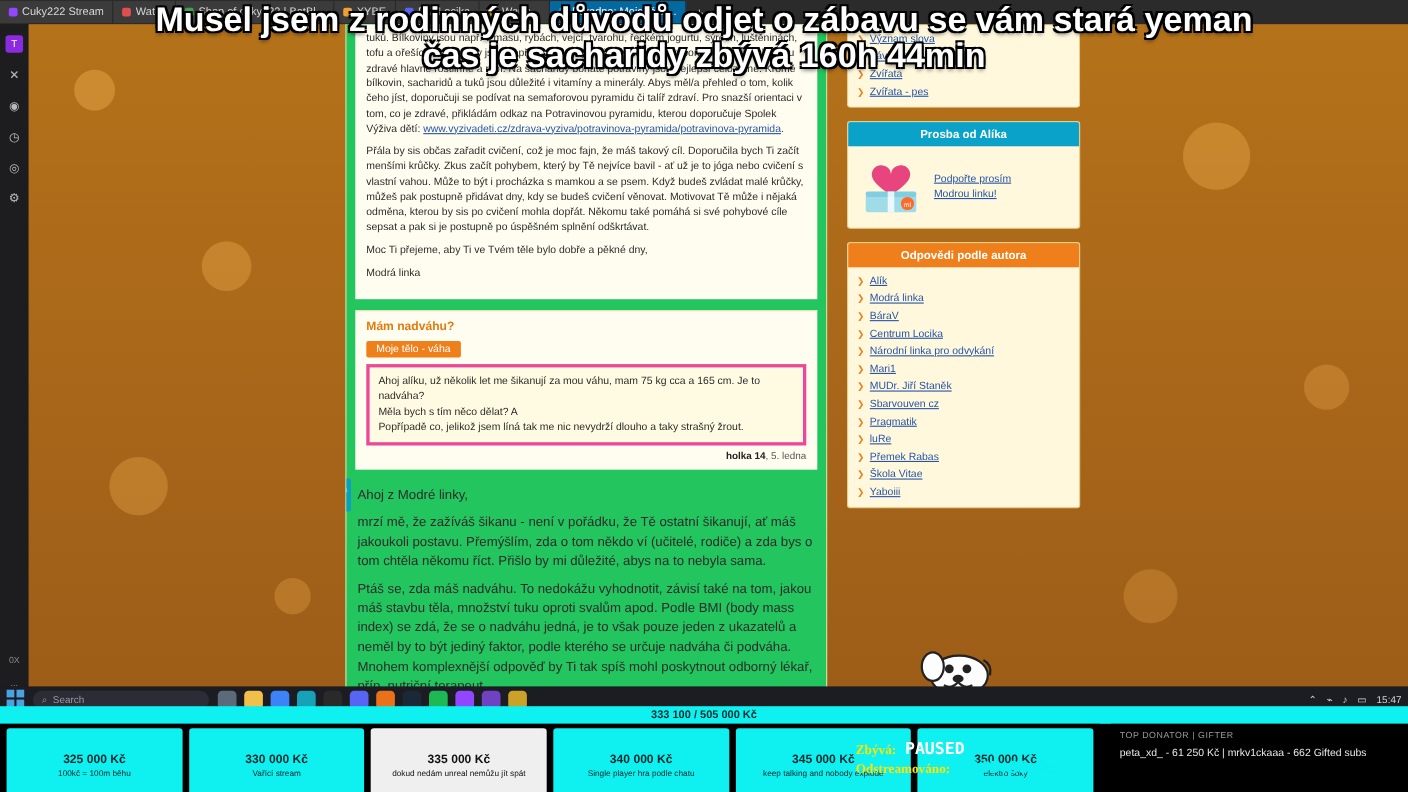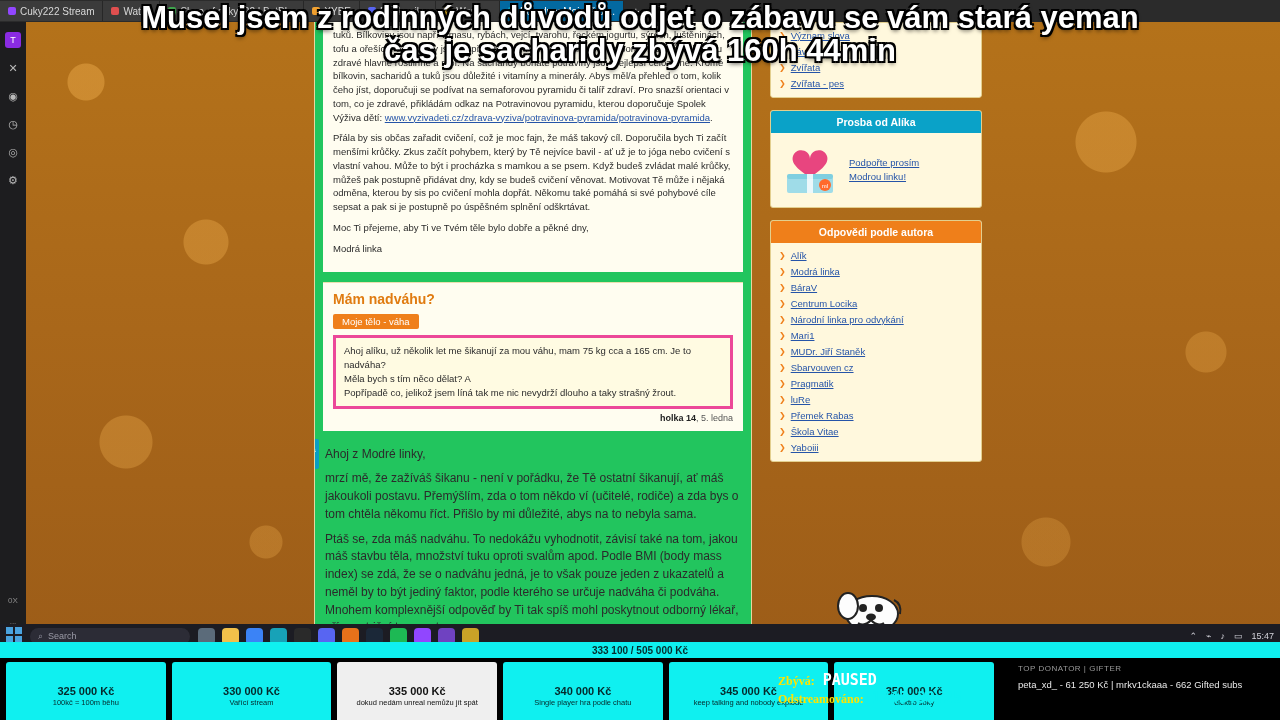--- a/index.html
+++ b/index.html
@@ -67,21 +67,21 @@
   }
   .article {
     background: #fffdf0; margin: 0 8px; padding: 6px 10px 10px 10px;
     font-size: 9.5px; color: #2b2b2b; line-height: 1.45;
   }
   .article p { margin-bottom: 7px; }
   .lnk { color: #2554a8; text-decoration: underline; word-break: break-all; }
 
   .qbox { margin: 10px 8px 0 8px; background: #fffdf0; border-top: 1px solid #eadfae; }
   .qtitle {
-    font-size: 14px; color: #e07b10; padding: 8px 10px 4px 10px; font-weight: bold;
+    font-size: 11px; color: #e07b10; padding: 8px 10px 4px 10px; font-weight: bold;
   }
   .tagrow { padding: 0 10px 6px 10px; }
   .tag {
     display: inline-block; background: #ef7f1a; color: #fff;
     font-size: 9.5px; padding: 2px 9px; border-radius: 2px;
   }
   .qbody {
     margin: 0 10px; background: #fffbe2; border: 3px solid #ec4899;
     padding: 6px 8px; font-size: 9.5px; color: #2b2b2b; line-height: 1.45;
   }

